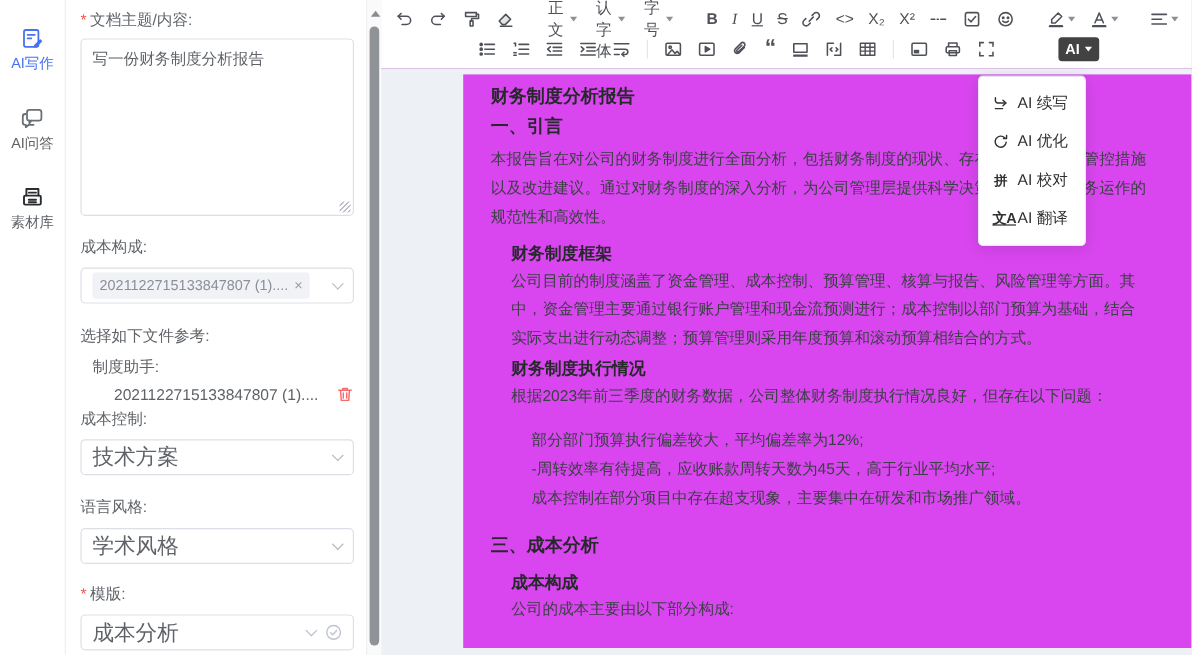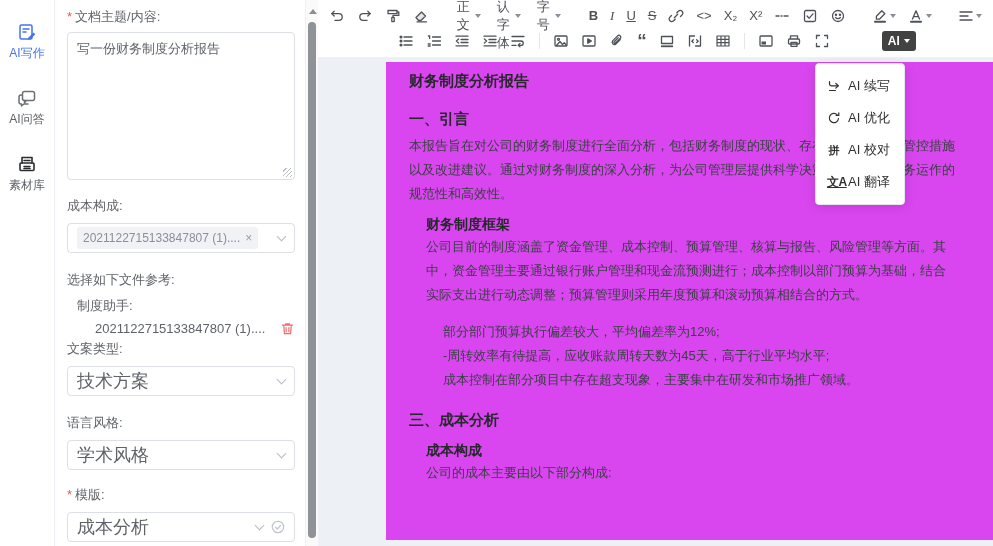--- a/index.html
+++ b/index.html
@@ -65,21 +65,21 @@
   .aibtn{background:#424242;color:#fff;border-radius:3px;height:20px;display:flex;align-items:center;
     gap:4px;padding:0 6px;font-size:12px;font-weight:bold;cursor:pointer;margin-left:43px;}
   .aibtn .caret{border-top-color:#fff;margin-top:3px;}
 
   
   .canvas{position:absolute;top:57px;bottom:0;left:0;right:0;background:#edf1f6;
     padding:5px 30px 6px 68px;overflow:hidden;}
   .page{background:#d946ef;width:689px;height:100%;padding:6px 8px 0 23px;}
   .doc{font-size:13px;line-height:24px;color:#3c4046;width:546px;}
   .doc h1{font-size:15px;line-height:22px;color:#26282c;margin:2px 0 3px;font-weight:bold;}
-  .doc h2{font-size:15px;line-height:22px;color:#26282c;margin:16px 0 4px;font-weight:bold;}
+  .doc h2{font-size:15px;line-height:22px;color:#26282c;margin:3px 0 4px;font-weight:bold;}
   .doc h3{font-size:14px;line-height:22px;color:#26282c;margin:2px 0 0;padding-left:17px;font-weight:bold;}
   .doc p{margin:0;}
   .doc p.ind{padding-left:17px;}
   .doc p.li{padding-left:34px;}
   .doc .gap{margin-top:13px;}
   .doc h2.mt{margin-top:17px;margin-bottom:8px;}
   .doc h3.mt2{margin-top:7px;}
 
   
   .ai-menu{position:absolute;left:497px;top:63px;width:90px;background:#fff;
@@ -144,21 +144,21 @@
 
     <div class="f-label" style="margin-top:18px;">选择如下文件参考:</div>
     <div class="grp">制度助手:</div>
     <div class="filerow">
       <span class="fname">2021122715133847807 (1)....</span>
       <svg class="trash" viewBox="0 0 16 16" fill="none" stroke="#f56c6c" stroke-width="1.3" stroke-linecap="round" stroke-linejoin="round">
         <path d="M2.5 4.5h11M6 4.5V3h4v1.5M4 4.5l.7 9h6.6l.7-9M6.5 7v4.5M9.5 7v4.5"></path>
         </svg>
     </div>
 
-    <div class="f-label" style="margin-top:4px;">文案类型:</div>
+    <div class="f-label" style="margin-top:4px;">成本控制:</div>
     <div class="select">
       <span class="val">技术方案</span>
       <span class="chev"></span>
     </div>
 
     <div class="f-label" style="margin-top:18px;">语言风格:</div>
     <div class="select">
       <span class="val">学术风格</span>
       <span class="chev"></span>
     </div>
@@ -376,20 +376,22 @@
     </div>
 
     <div class="canvas">
       <div class="page">
         <div class="doc">
           <h1>财务制度分析报告</h1>
           <h2>一、引言</h2>
           <p>本报告旨在对公司的财务制度进行全面分析，包括财务制度的现状、存在的问题、风险管控措施以及改进建议。通过对财务制度的深入分析，为公司管理层提供科学决策支持，确保财务运作的规范性和高效性。</p>
           <h3 class="mt2">财务制度框架</h3>
           <p class="ind">公司目前的制度涵盖了资金管理、成本控制、预算管理、核算与报告、风险管理等方面。其中，资金管理主要通过银行账户管理和现金流预测进行；成本控制以部门预算为基础，结合实际支出进行动态调整；预算管理则采用年度预算和滚动预算相结合的方式。</p>
+          <h3>财务制度执行情况</h3>
+          <p class="ind">根据2023年前三季度的财务数据，公司整体财务制度执行情况良好，但存在以下问题：</p>
           <p class="li gap">部分部门预算执行偏差较大，平均偏差率为12%;</p>
           <p class="li">-周转效率有待提高，应收账款周转天数为45天，高于行业平均水平;</p>
           <p class="li">成本控制在部分项目中存在超支现象，主要集中在研发和市场推广领域。</p>
           <h2 class="mt">三、成本分析</h2>
           <h3 class="mt2">成本构成</h3>
           <p class="ind">公司的成本主要由以下部分构成:</p>
 
         </div>
       </div>
     </div>

